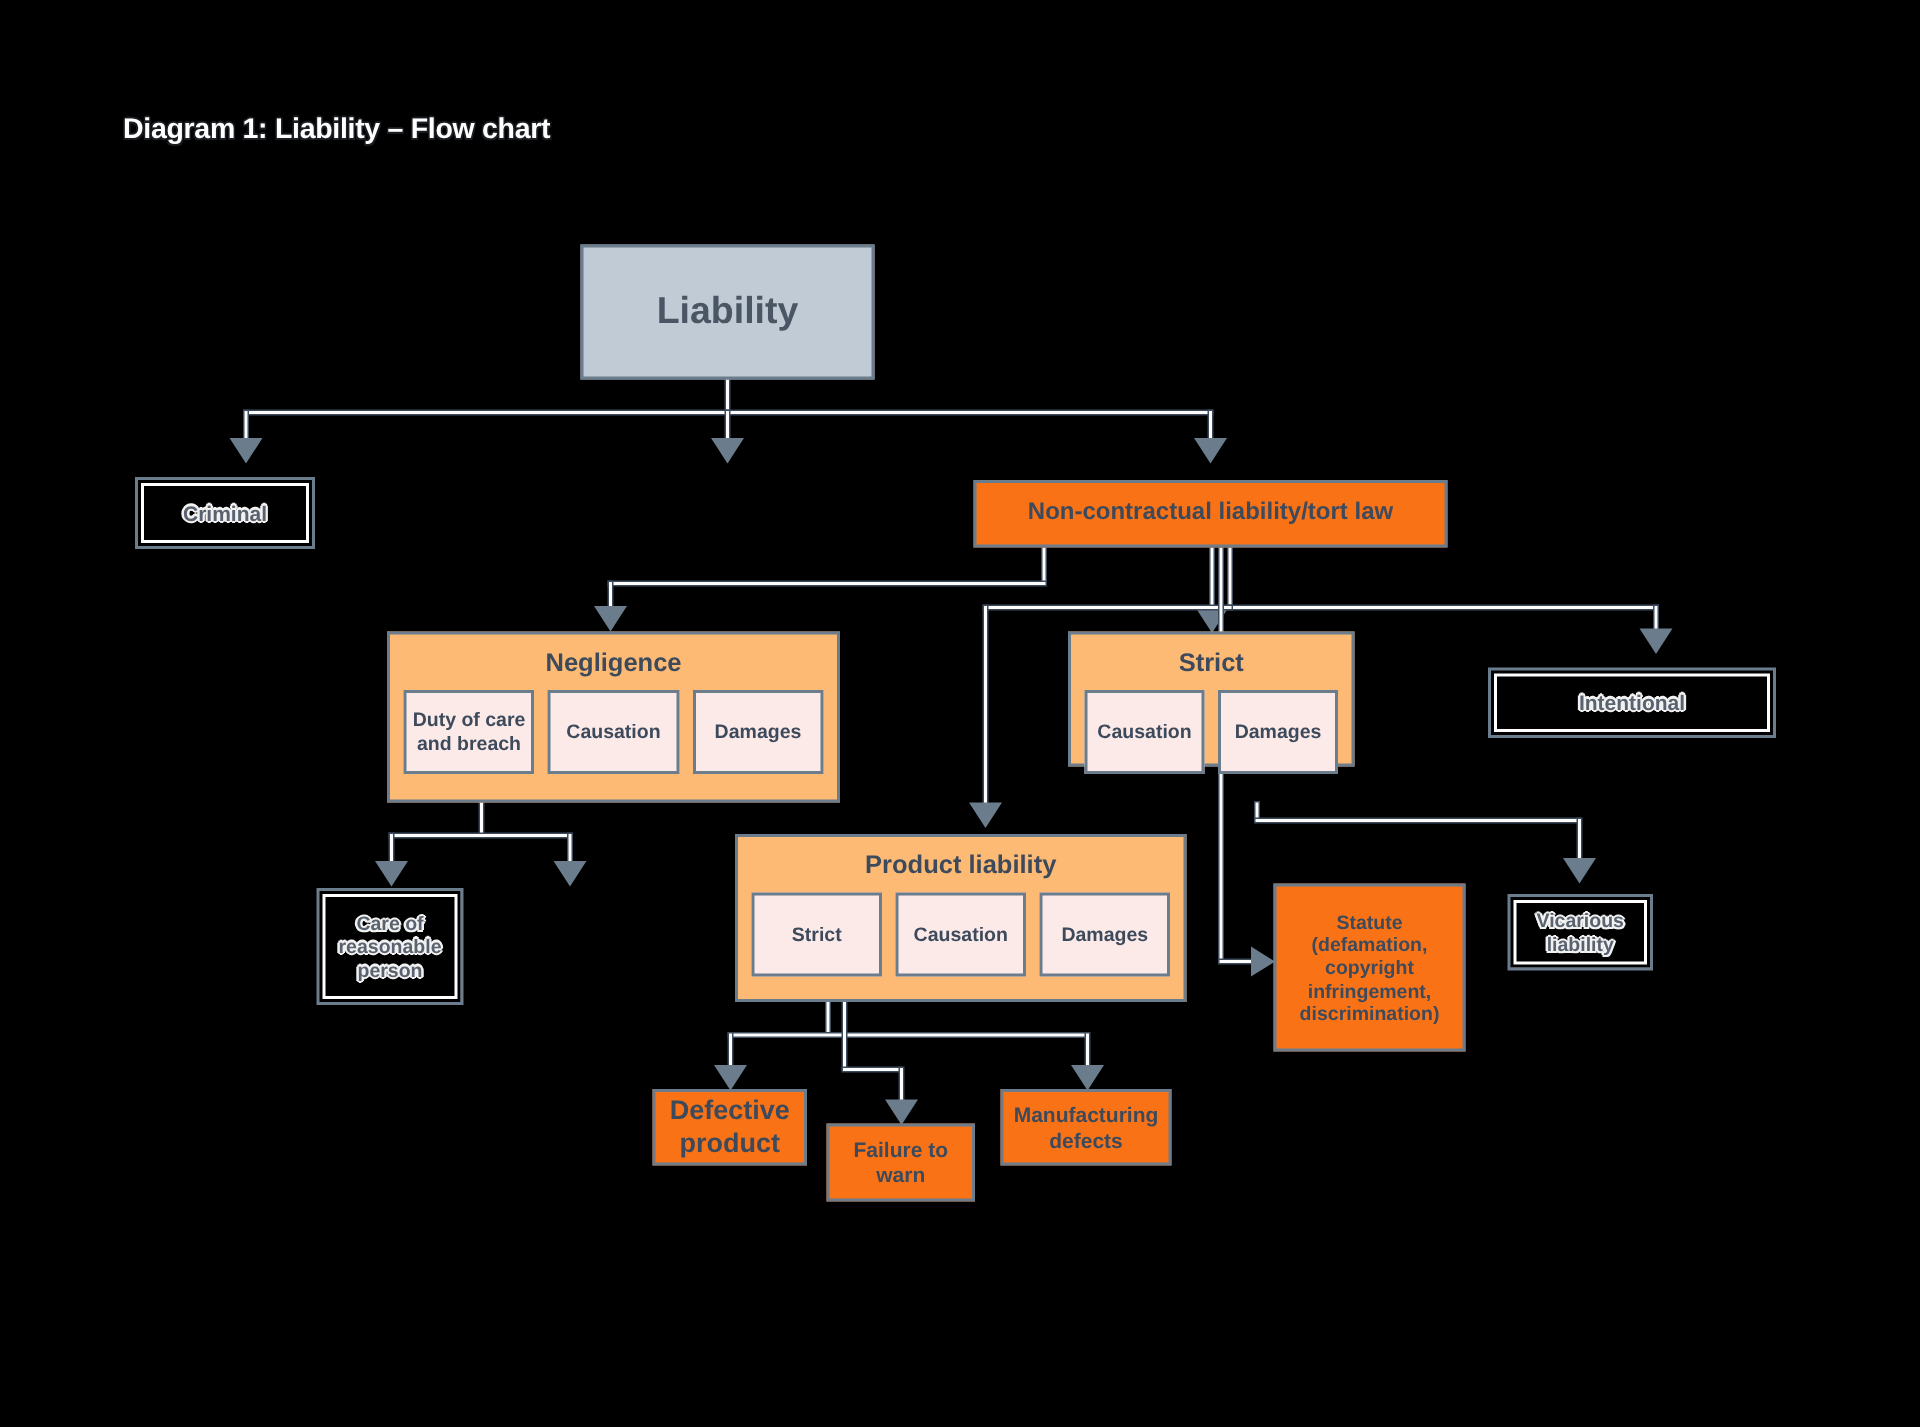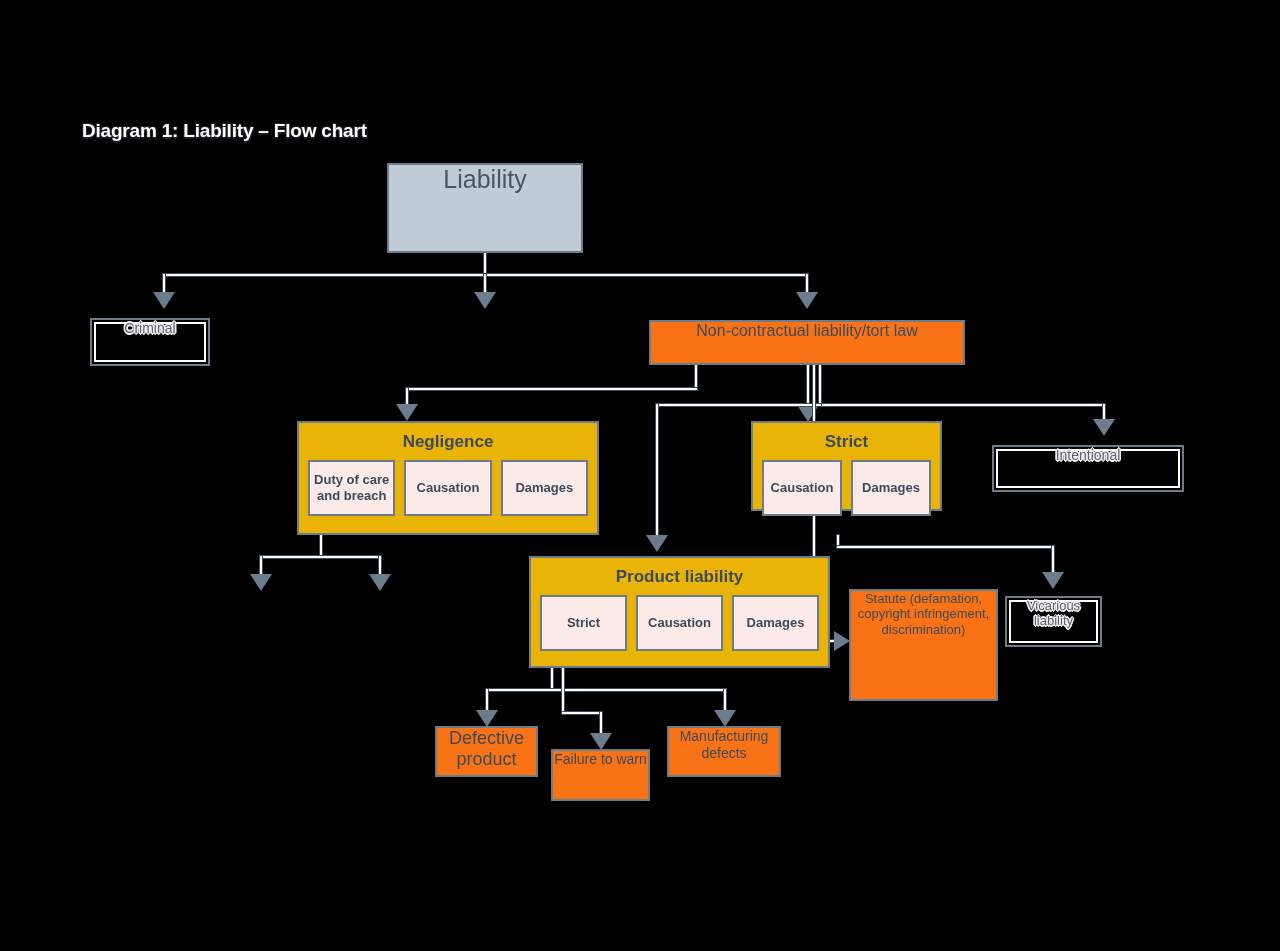--- a/index.html
+++ b/index.html
@@ -3,43 +3,43 @@
 <meta charset="utf-8">
 <style>
   html,body{margin:0;padding:0;background:#000;}
   #stage{position:relative;width:1280px;height:951px;background:#000;
          font-family:"Liberation Sans",sans-serif;overflow:hidden;}
 
   
   #title{position:absolute;left:82px;top:76px;font-size:19px;font-weight:bold;
          color:#ffffff;letter-spacing:-0.2px;white-space:nowrap;
          text-shadow:-1px -1px 0 #1a1d22,1px -1px 0 #1a1d22,-1px 1px 0 #1a1d22,
-                      1px 1px 0 #1a1d22,0 -1.5px 0 #1a1d22,0 1.5px 0 #1a1d22;margin-top:44px;}
+                      1px 1px 0 #1a1d22,0 -1.5px 0 #1a1d22,0 1.5px 0 #1a1d22;}
 
   
-  .node{position:absolute;box-sizing:border-box;display:flex;align-items:flex-start;
+  .node{position:absolute;box-sizing:border-box;display:flex;align-items:center;
         justify-content:center;text-align:center;border:2px solid #6b7c8c;
-        font-weight:normal;line-height:1.18;}
+        font-weight:bold;line-height:1.18;}
 
   
   .fill-white{background:#f97316;color:#3d4a5c;}
   
   .fill-root{background:#c0cbd6;color:#4a5663;}
   
   .fill-dark{background:#000000;color:#59626e;
              text-shadow:-1px -1px 0 #f2f2f2,1px -1px 0 #f2f2f2,
                          -1px 1px 0 #f2f2f2,1px 1px 0 #f2f2f2,
                           0 -1.6px 0 #f2f2f2,0 1.6px 0 #f2f2f2,
                          -1.6px 0 0 #f2f2f2,1.6px 0 0 #f2f2f2;}
   .fill-dark.dbl{box-shadow:inset 0 0 0 2px #000, inset 0 0 0 4px #ffffff;}
 
   
-  .group{position:absolute;box-sizing:border-box;background:#eab308;
+  .group{position:absolute;box-sizing:border-box;background:#fdba74;
          border:2px solid #6b7c8c;display:flex;flex-direction:column;
-         align-items:center;margin-left:39px;}
+         align-items:center;}
   .group .g-title{color:#3d4a5c;font-weight:bold;font-size:17px;
                   margin-top:9px;margin-bottom:8px;}
   .group .g-row{display:flex;gap:9px;padding:0 9px 11px 9px;box-sizing:border-box;
                 width:100%;justify-content:center;}
   .group .pill{flex:1;box-sizing:border-box;border:2px solid #6b7c8c;
                background:#fbeae8;color:#3d4a5c;font-weight:bold;font-size:13px;
                display:flex;align-items:center;justify-content:center;
                text-align:center;line-height:1.2;min-height:56px;}
 
   
@@ -139,32 +139,35 @@
     <div class="g-row">
       <div class="pill">Causation</div>
       <div class="pill">Damages</div>
     </div>
   </div>
 
   <div class="node fill-dark dbl" style="left:992px;top:445px;width:192px;height:47px;font-size:14px;">
     <span>Intentional</span>
   </div>
 
+  <div class="node fill-dark dbl" style="left:211px;top:592px;width:98px;height:78px;font-size:13px;">
+    <span>Care of reasonable person</span>
+  </div>
 
 
   <div class="group" style="left:490px;top:556px;width:301px;height:112px;">
     <div class="g-title">Product liability</div>
     <div class="g-row">
       <div class="pill">Strict</div>
       <div class="pill">Causation</div>
       <div class="pill">Damages</div>
     </div>
   </div>
 
-  <div class="node fill-white" style="left:849px;top:589px;width:149px;height:112px;font-size:13px;padding:0 6px;">
+  <div class="node fill-white" style="left:849px;top:589px;width:128px;height:112px;font-size:13px;padding:0 6px;">
     <span>Statute (defamation, copyright infringement, discrimination)</span>
   </div>
 
   <div class="node fill-dark dbl" style="left:1005px;top:596px;width:97px;height:51px;font-size:13px;">
     <span>Vicarious liability</span>
   </div>
 
   <div class="node fill-white" style="left:435px;top:726px;width:103px;height:51px;font-size:18px;">
     <span>Defective product</span>
   </div>

